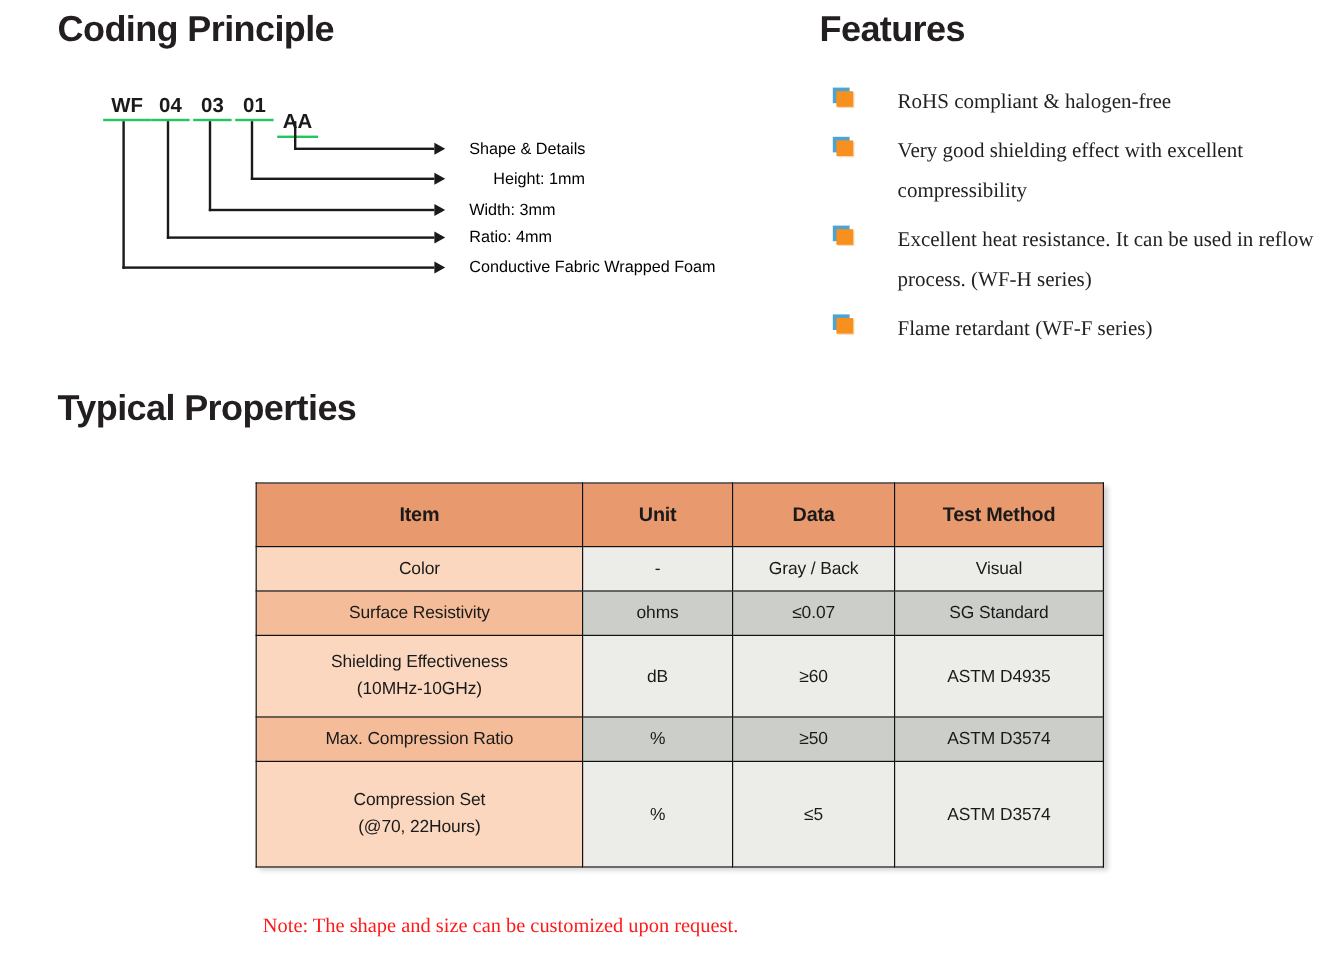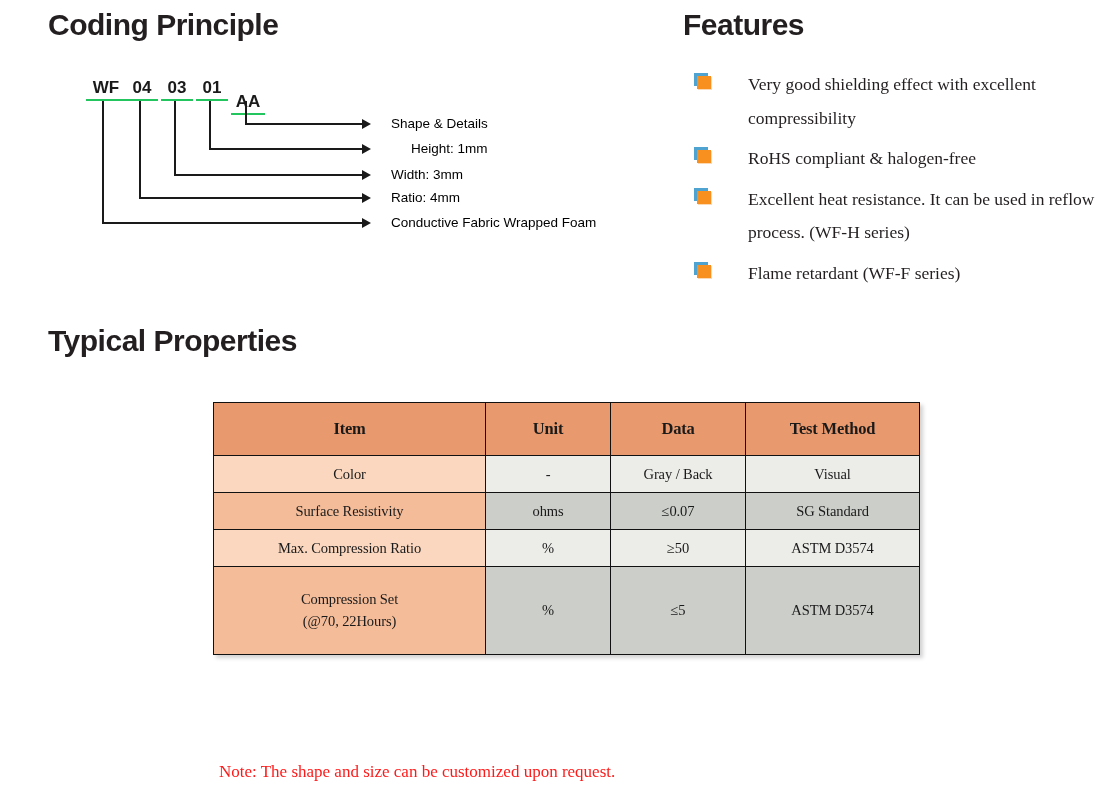--- a/index.html
+++ b/index.html
@@ -116,21 +116,21 @@
     top: 402px;
     width: 706px;
     border-collapse: collapse;
     table-layout: fixed;
     box-shadow: 3px 3px 4px rgba(0,0,0,0.18);
   }
   #properties-table td, #properties-table th {
     border: 1.6px solid #111111;
     text-align: center;
     vertical-align: middle;
-    font-family: Liberation Serif, serif;
+    font-family: Liberation Sans, sans-serif;
     color: #1a1a1a;
     padding: 4px 4px;
   }
   #properties-table thead th {
     background: #e8996d;
     font-weight: bold;
     font-size: 16.5px;
     height: 44px;
     letter-spacing: -0.2px;
   }
@@ -198,28 +198,28 @@
 </div>
 
 <div class="heading" id="features-title">Features</div>
 
 <div id="features-list">
   <div class="feature-row">
     <span class="feature-bullet">
         <span class="bk"></span>
         <span class="fg"></span>
       </span>
+    <span class="feature-text">RoHS compliant &amp; halogen-free</span>
+  </div>
+  <div class="feature-row">
+    <span class="feature-bullet">
+        <span class="bk"></span>
+        <span class="fg"></span>
+      </span>
     <span class="feature-text">Very good shielding effect with excellent compressibility</span>
-  </div>
-  <div class="feature-row">
-    <span class="feature-bullet">
-        <span class="bk"></span>
-        <span class="fg"></span>
-      </span>
-    <span class="feature-text">RoHS compliant &amp; halogen-free</span>
   </div>
   <div class="feature-row">
     <span class="feature-bullet">
         <span class="bk"></span>
         <span class="fg"></span>
       </span>
     <span class="feature-text">Excellent heat resistance. It can be used in reflow process. (WF-H series)</span>
   </div>
   <div class="feature-row">
     <span class="feature-bullet">
@@ -253,20 +253,29 @@
       <td class="c-data">-</td>
       <td class="c-data">Gray / Back</td>
       <td class="c-data">Visual</td>
     </tr>
     <tr style="height:37px;">
       <td class="c-item">Surface Resistivity</td>
       <td class="c-data">ohms</td>
       <td class="c-data">≤0.07</td>
       <td class="c-data">SG Standard</td>
     </tr>
+    <tr style="height:68px;">
+      <td class="c-item cell-l2">
+        <div>Shielding Effectiveness</div>
+        <div>(10MHz-10GHz)</div>
+      </td>
+      <td class="c-data">dB</td>
+      <td class="c-data">≥60</td>
+      <td class="c-data">ASTM D4935</td>
+    </tr>
     <tr style="height:37px;">
       <td class="c-item">Max. Compression Ratio</td>
       <td class="c-data">%</td>
       <td class="c-data">≥50</td>
       <td class="c-data">ASTM D3574</td>
     </tr>
     <tr style="height:88px;">
       <td class="c-item cell-l2">
         <div>Compression Set</div>
         <div>(@70, 22Hours)</div>

